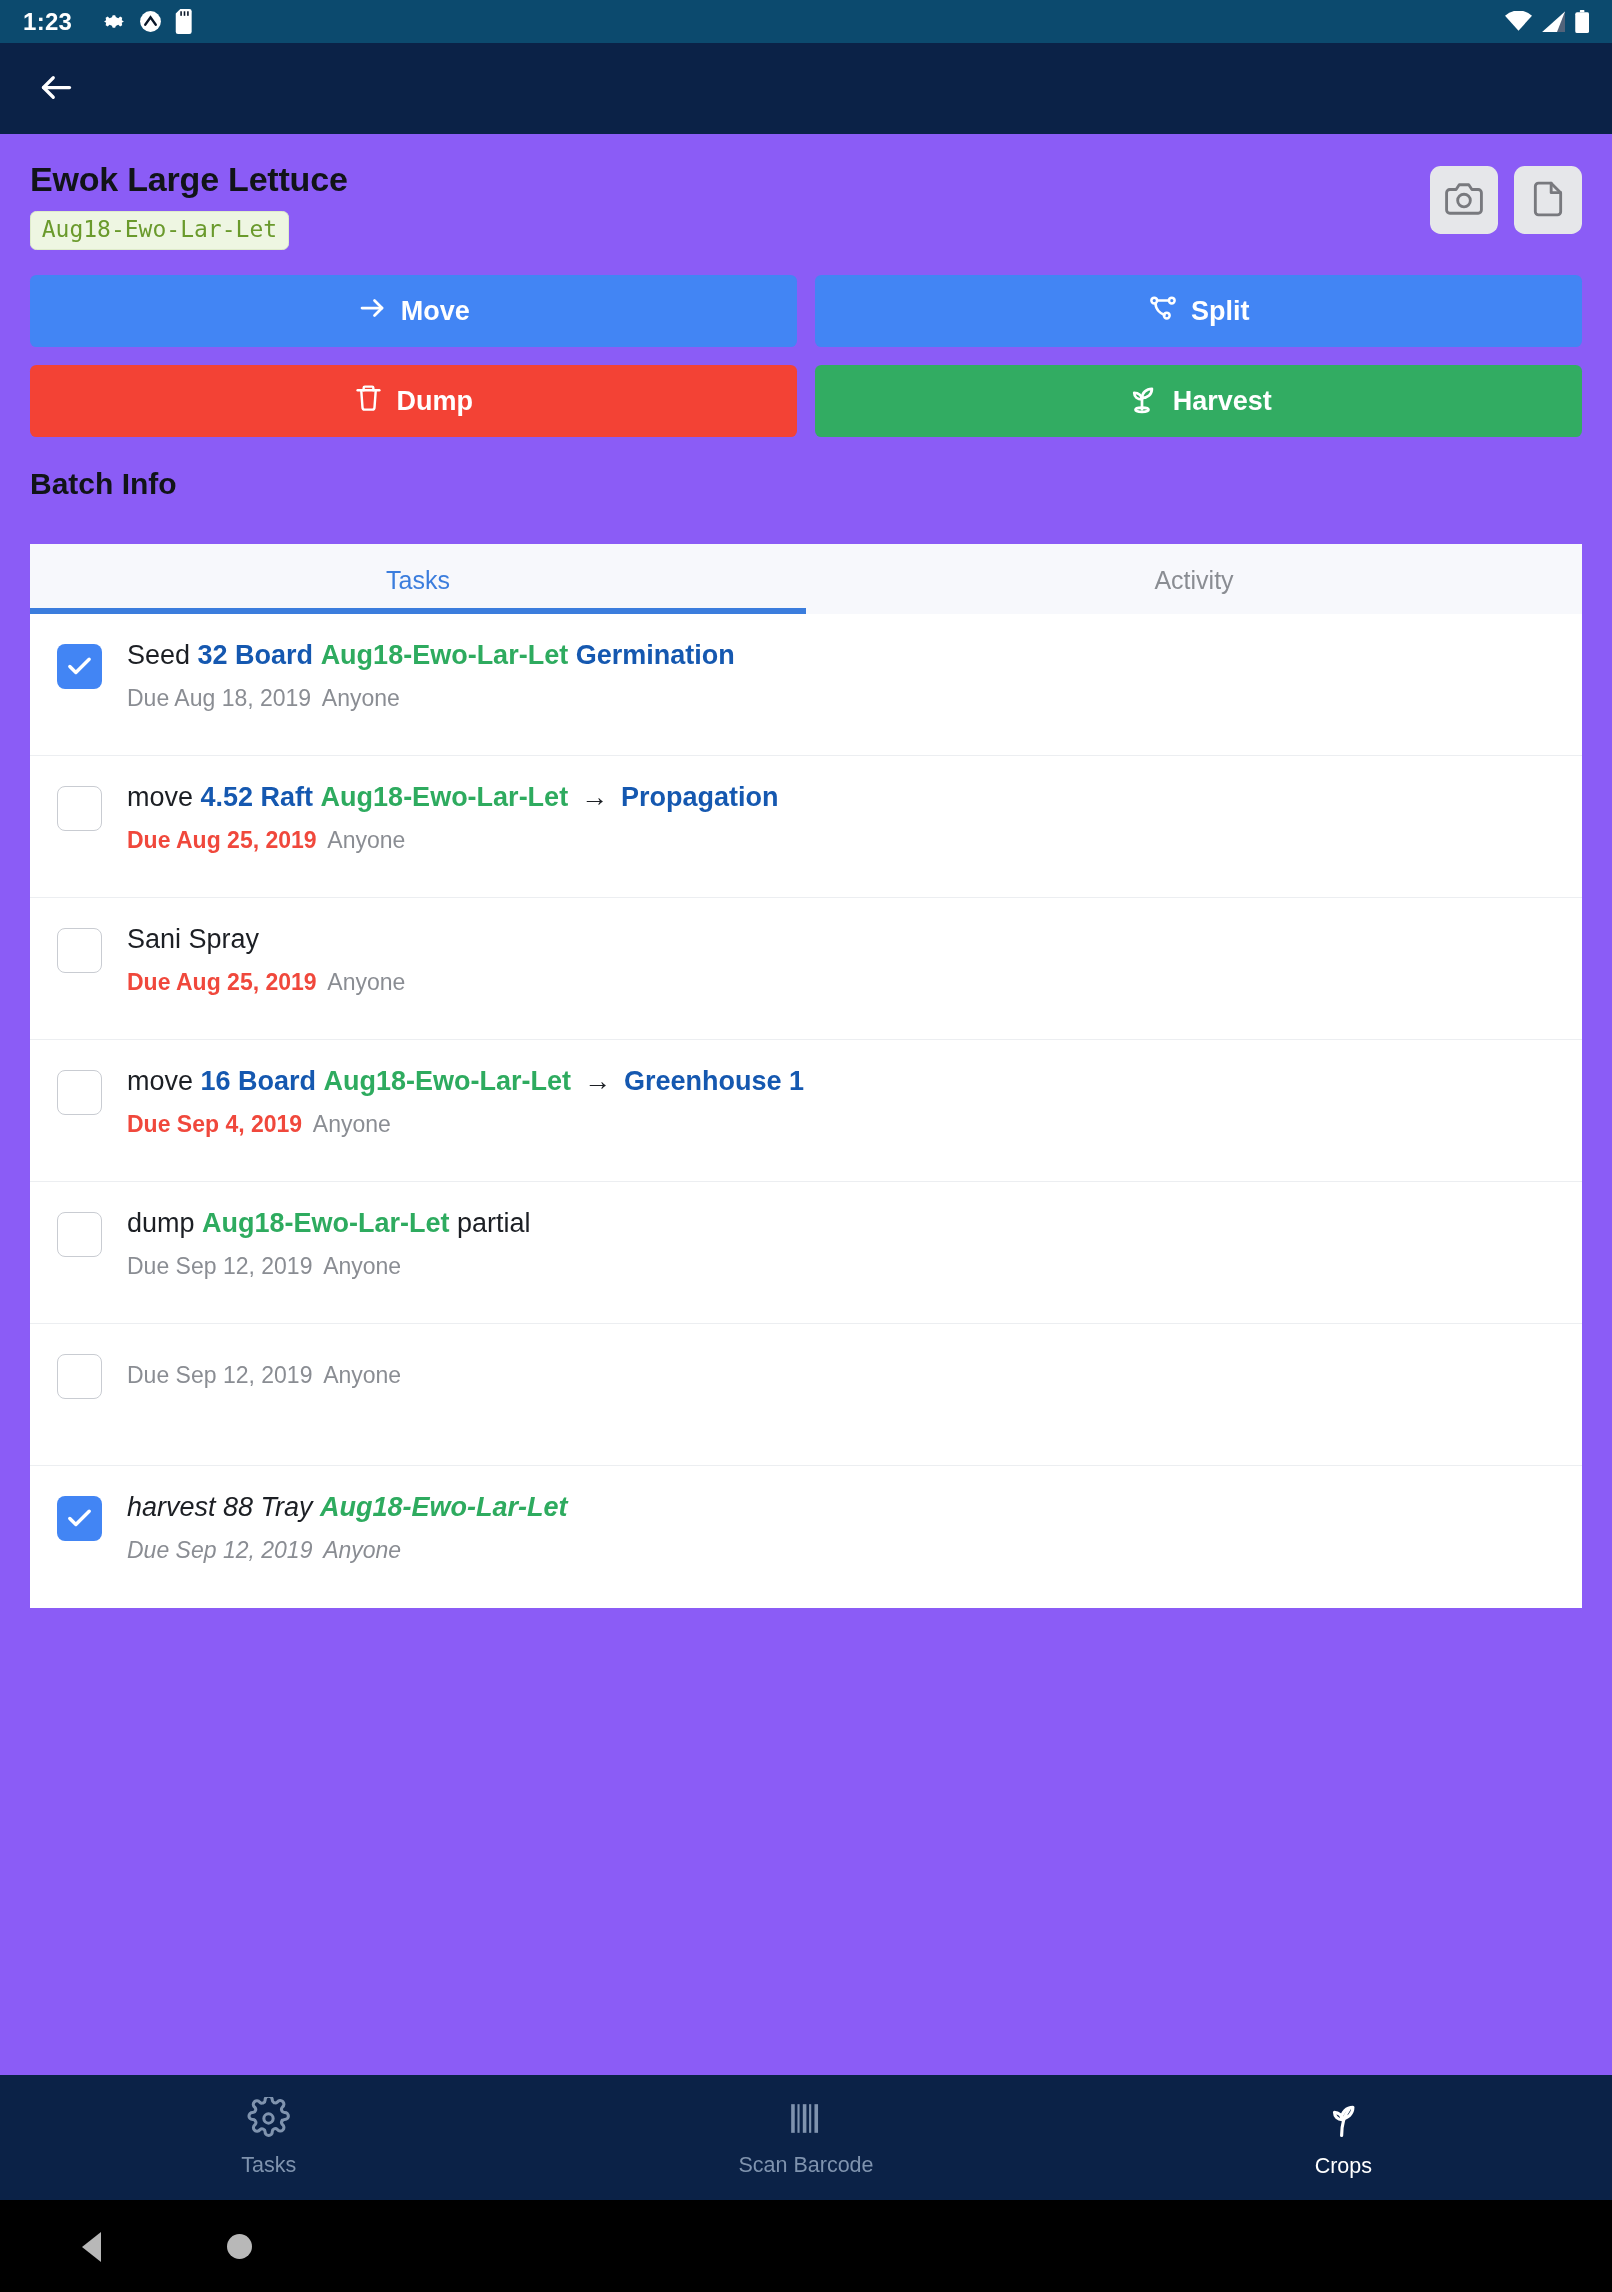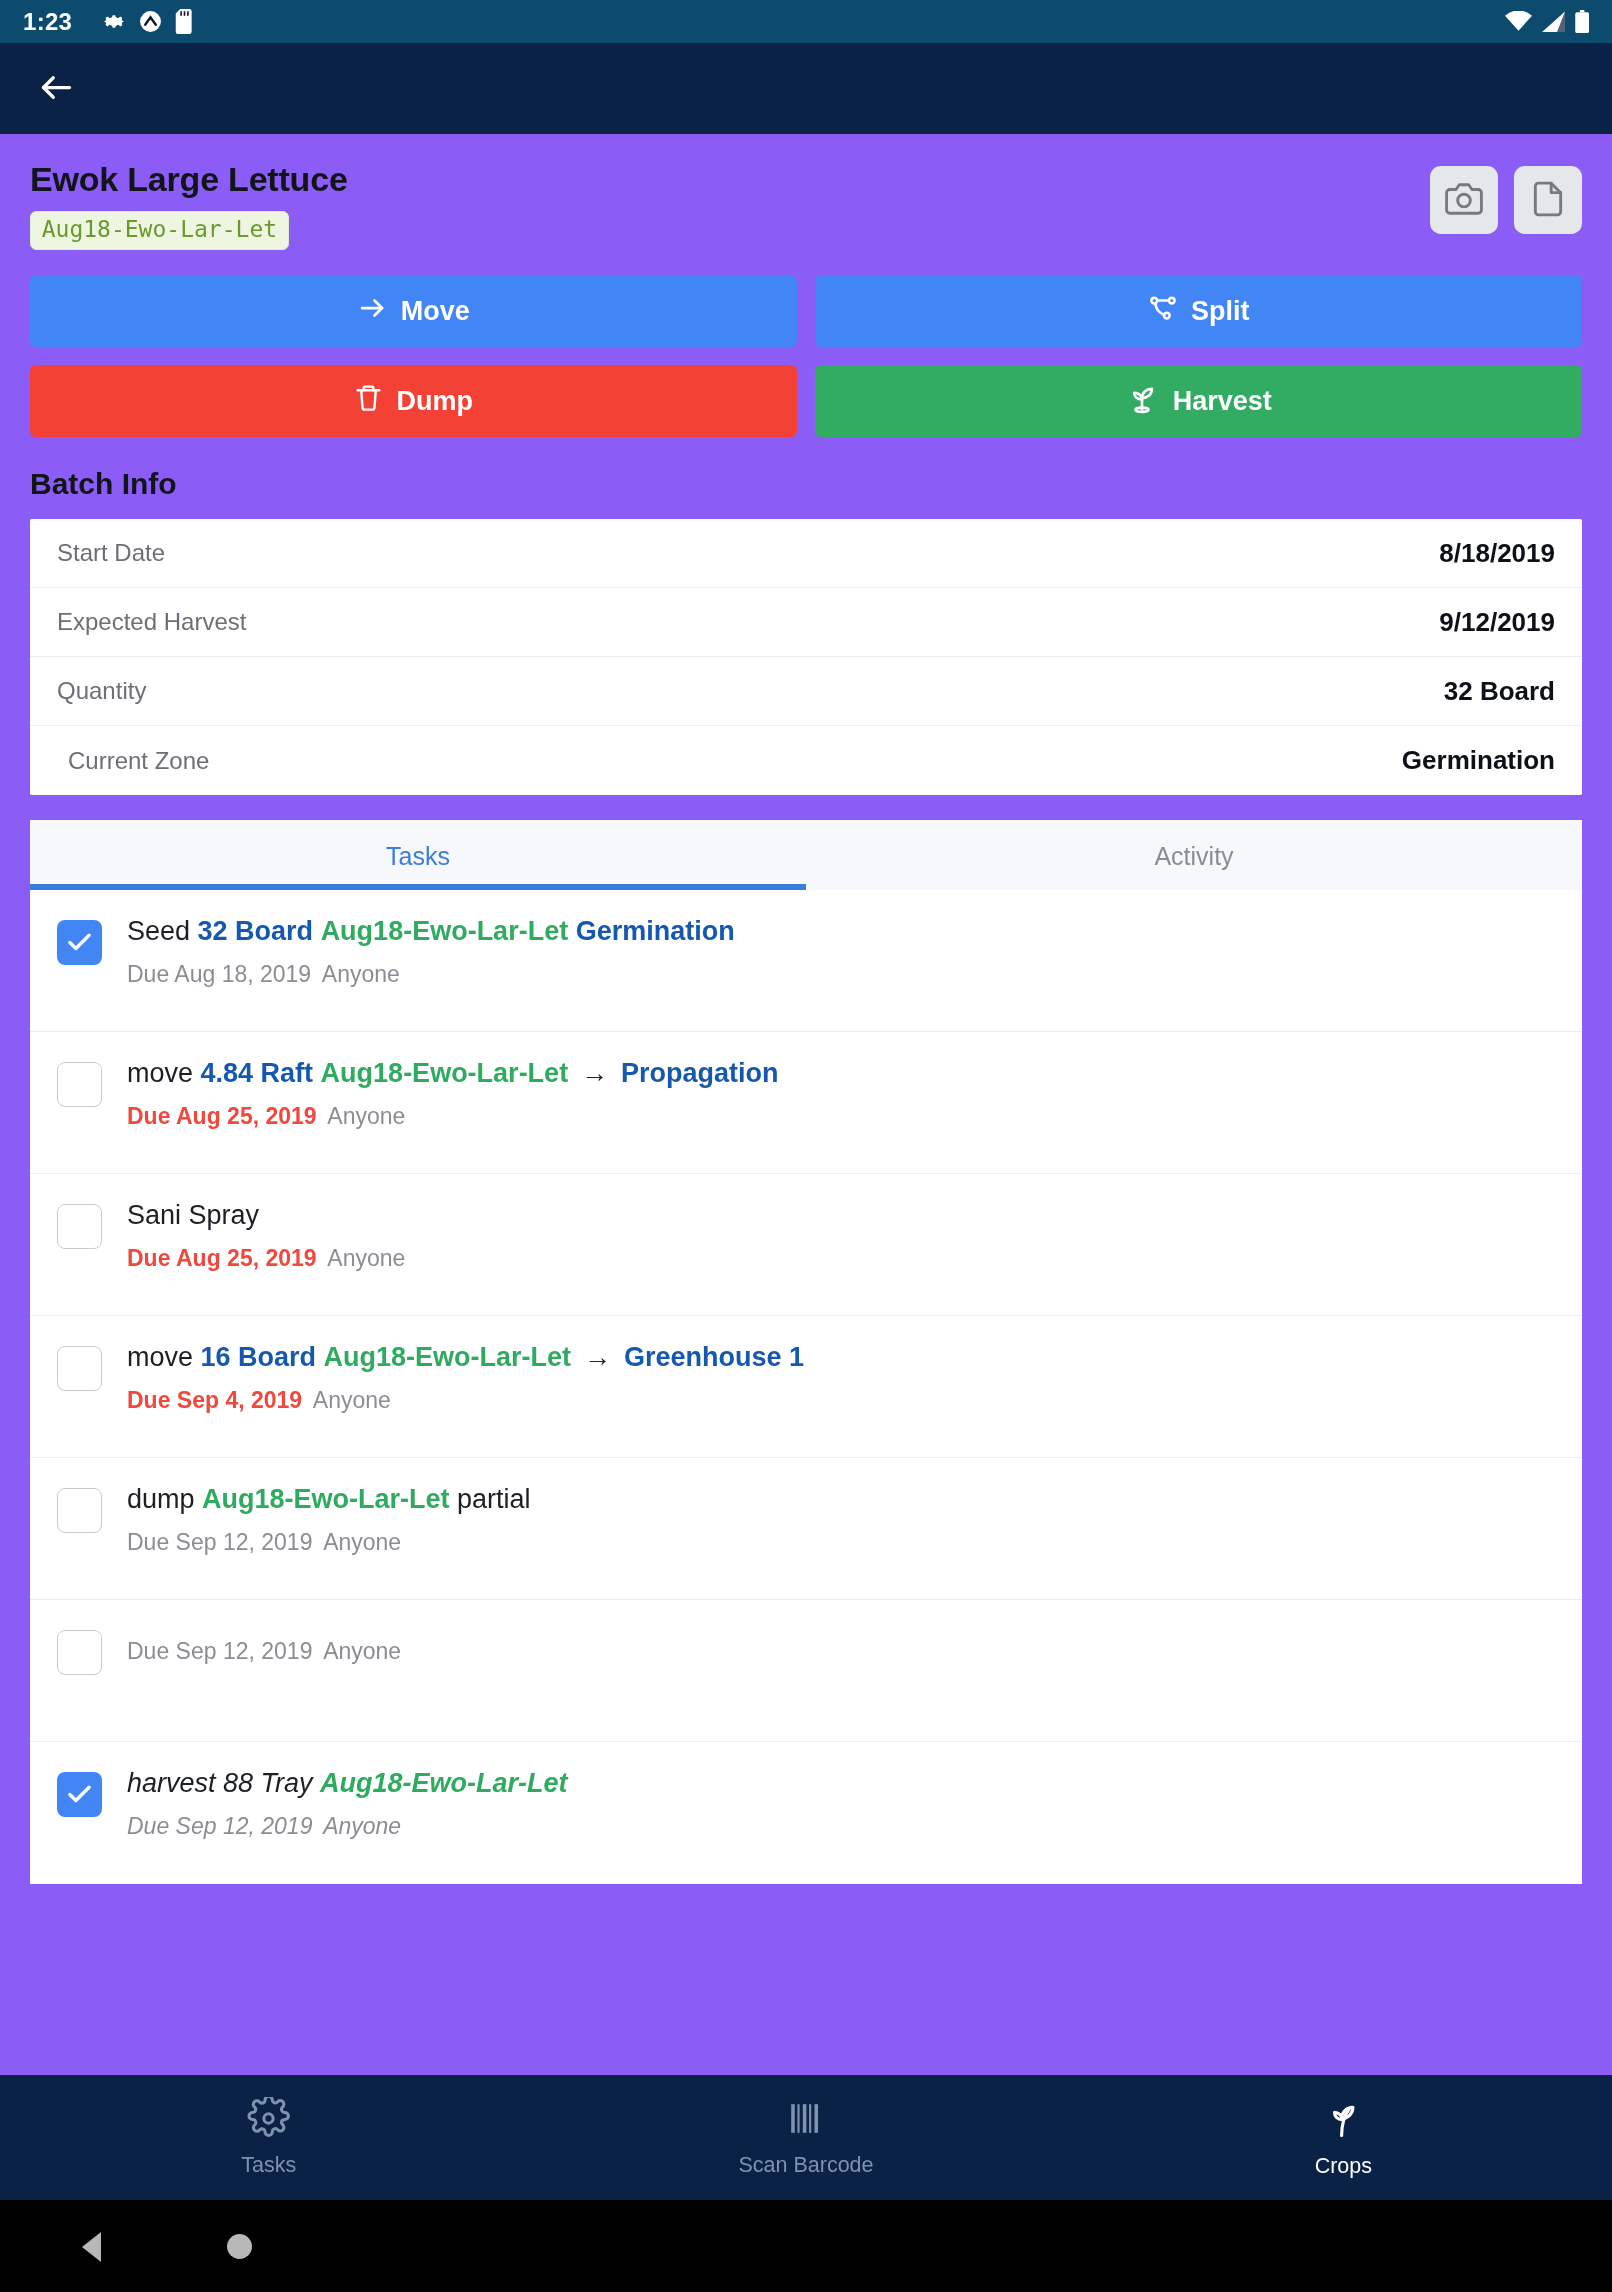--- a/index.html
+++ b/index.html
@@ -388,38 +388,20 @@
             <path d="M12 12C12 8.5 15 5.5 19 5.5c0 4-3 6.5-7 6.5z"></path>
             <path d="M12 13C12 10.4 9.6 8.3 6.5 8.3c0 3 2.4 4.7 5.5 4.7z"></path>
             <ellipse cx="12" cy="20.3" rx="4.6" ry="1.5"></ellipse>
           </svg>
         </span>
         <span>Harvest</span>
       </div>
     </div>
 
     <div class="section-title">Batch Info</div>
-    <div class="infocard">
-      <div class="inforow">
-        <span class="info-label">Start Date</span>
-        <span class="info-value">8/18/2019</span>
-      </div>
-      <div class="inforow">
-        <span class="info-label">Expected Harvest</span>
-        <span class="info-value">9/12/2019</span>
-      </div>
-      <div class="inforow">
-        <span class="info-label">Quantity</span>
-        <span class="info-value">32 Board</span>
-      </div>
-      <div class="inforow indent">
-        <span class="info-label">Current Zone</span>
-        <span class="info-value">Germination</span>
-      </div>
-    </div>
 
     <div class="tabs">
       <div class="tab active">Tasks</div>
       <div class="tab">Activity</div>
     </div>
 
     <div class="taskcard">
         <div class="task">
           <div class="cb cb-on">
             <svg width="29" height="29" viewBox="0 0 24 24" fill="none" stroke="#fff" stroke-width="2.8" stroke-linecap="round" stroke-linejoin="round">
@@ -427,21 +409,21 @@
             </svg>
           </div>
           <div class="task-body">
             <div class="task-line"><span>Seed </span><span class="b">32 Board</span><span> </span><span class="g">Aug18-Ewo-Lar-Let</span><span> </span><span class="b">Germination</span></div>
             <div class="task-meta"><span class="due">Due Aug 18, 2019</span><span class="who">Anyone</span></div>
           </div>
         </div>
         <div class="task">
           <div class="cb cb-off"></div>
           <div class="task-body">
-            <div class="task-line"><span>move </span><span class="b">4.84 Raft</span><span> </span><span class="g">Aug18-Ewo-Lar-Let</span><span class="ar"> → </span><span class="b">Propagation</span></div>
+            <div class="task-line"><span>move </span><span class="b">4.52 Raft</span><span> </span><span class="g">Aug18-Ewo-Lar-Let</span><span class="ar"> → </span><span class="b">Propagation</span></div>
             <div class="task-meta"><span class="due late">Due Aug 25, 2019</span><span class="who">Anyone</span></div>
           </div>
         </div>
         <div class="task">
           <div class="cb cb-off"></div>
           <div class="task-body">
             <div class="task-line"><span>Sani Spray</span></div>
             <div class="task-meta"><span class="due late">Due Aug 25, 2019</span><span class="who">Anyone</span></div>
           </div>
         </div>

